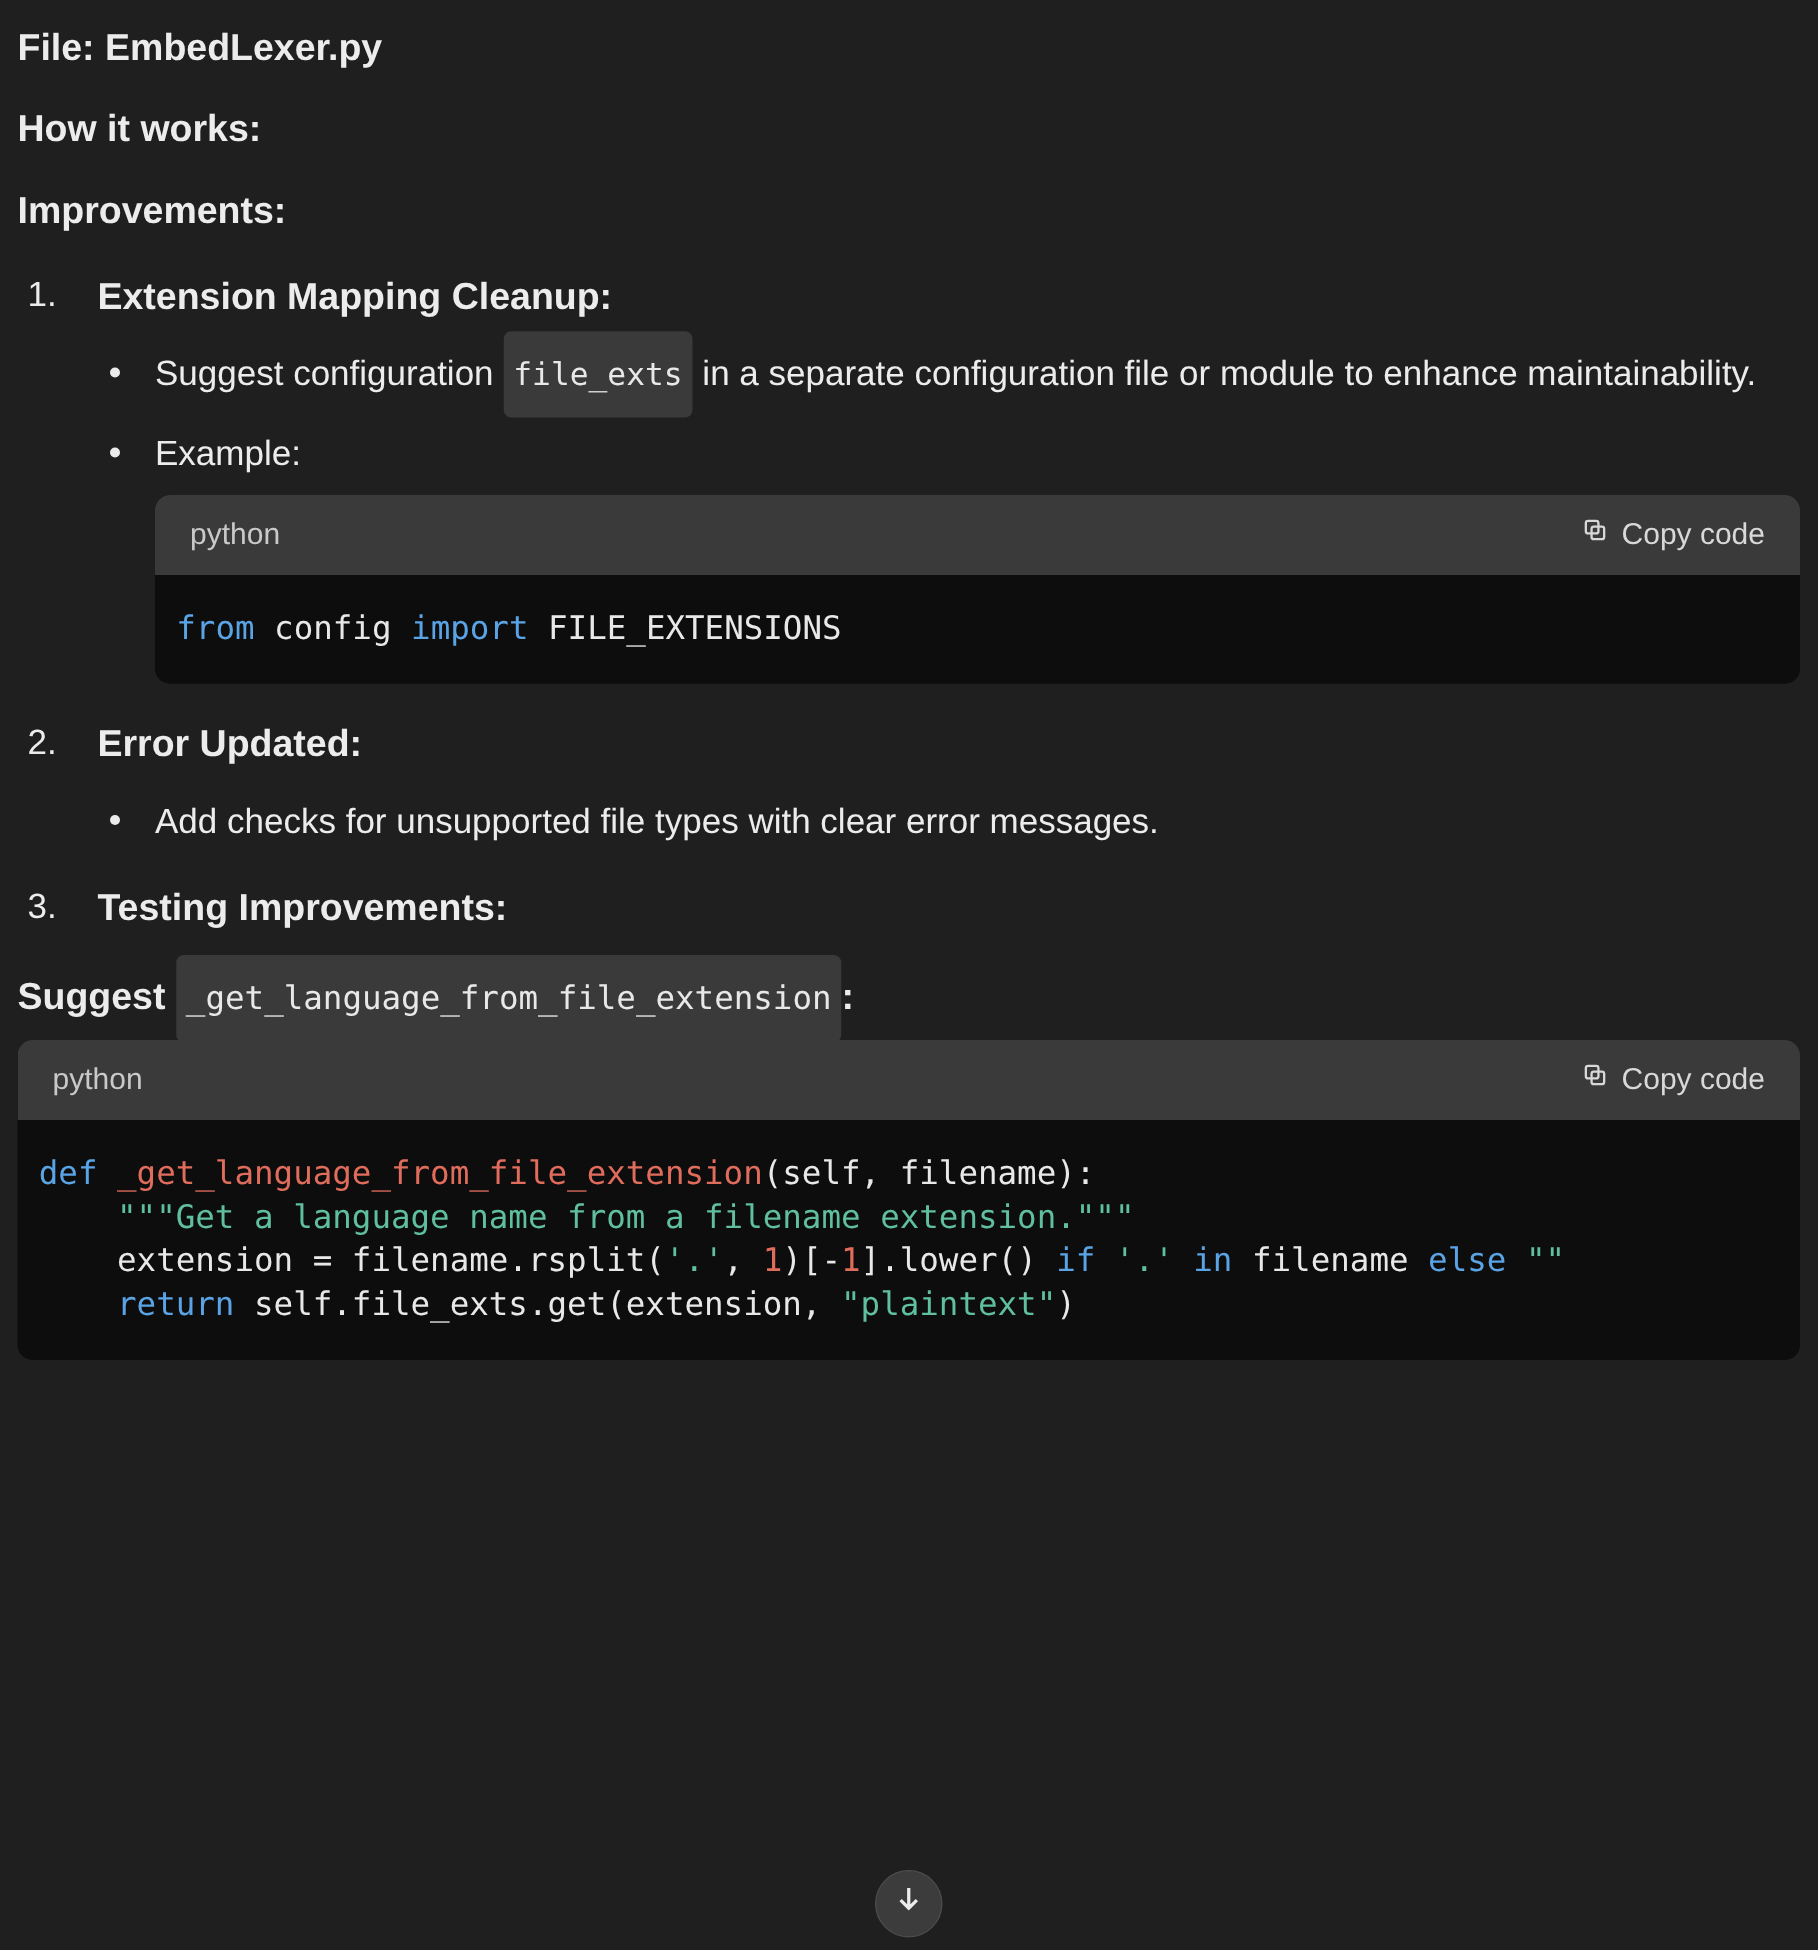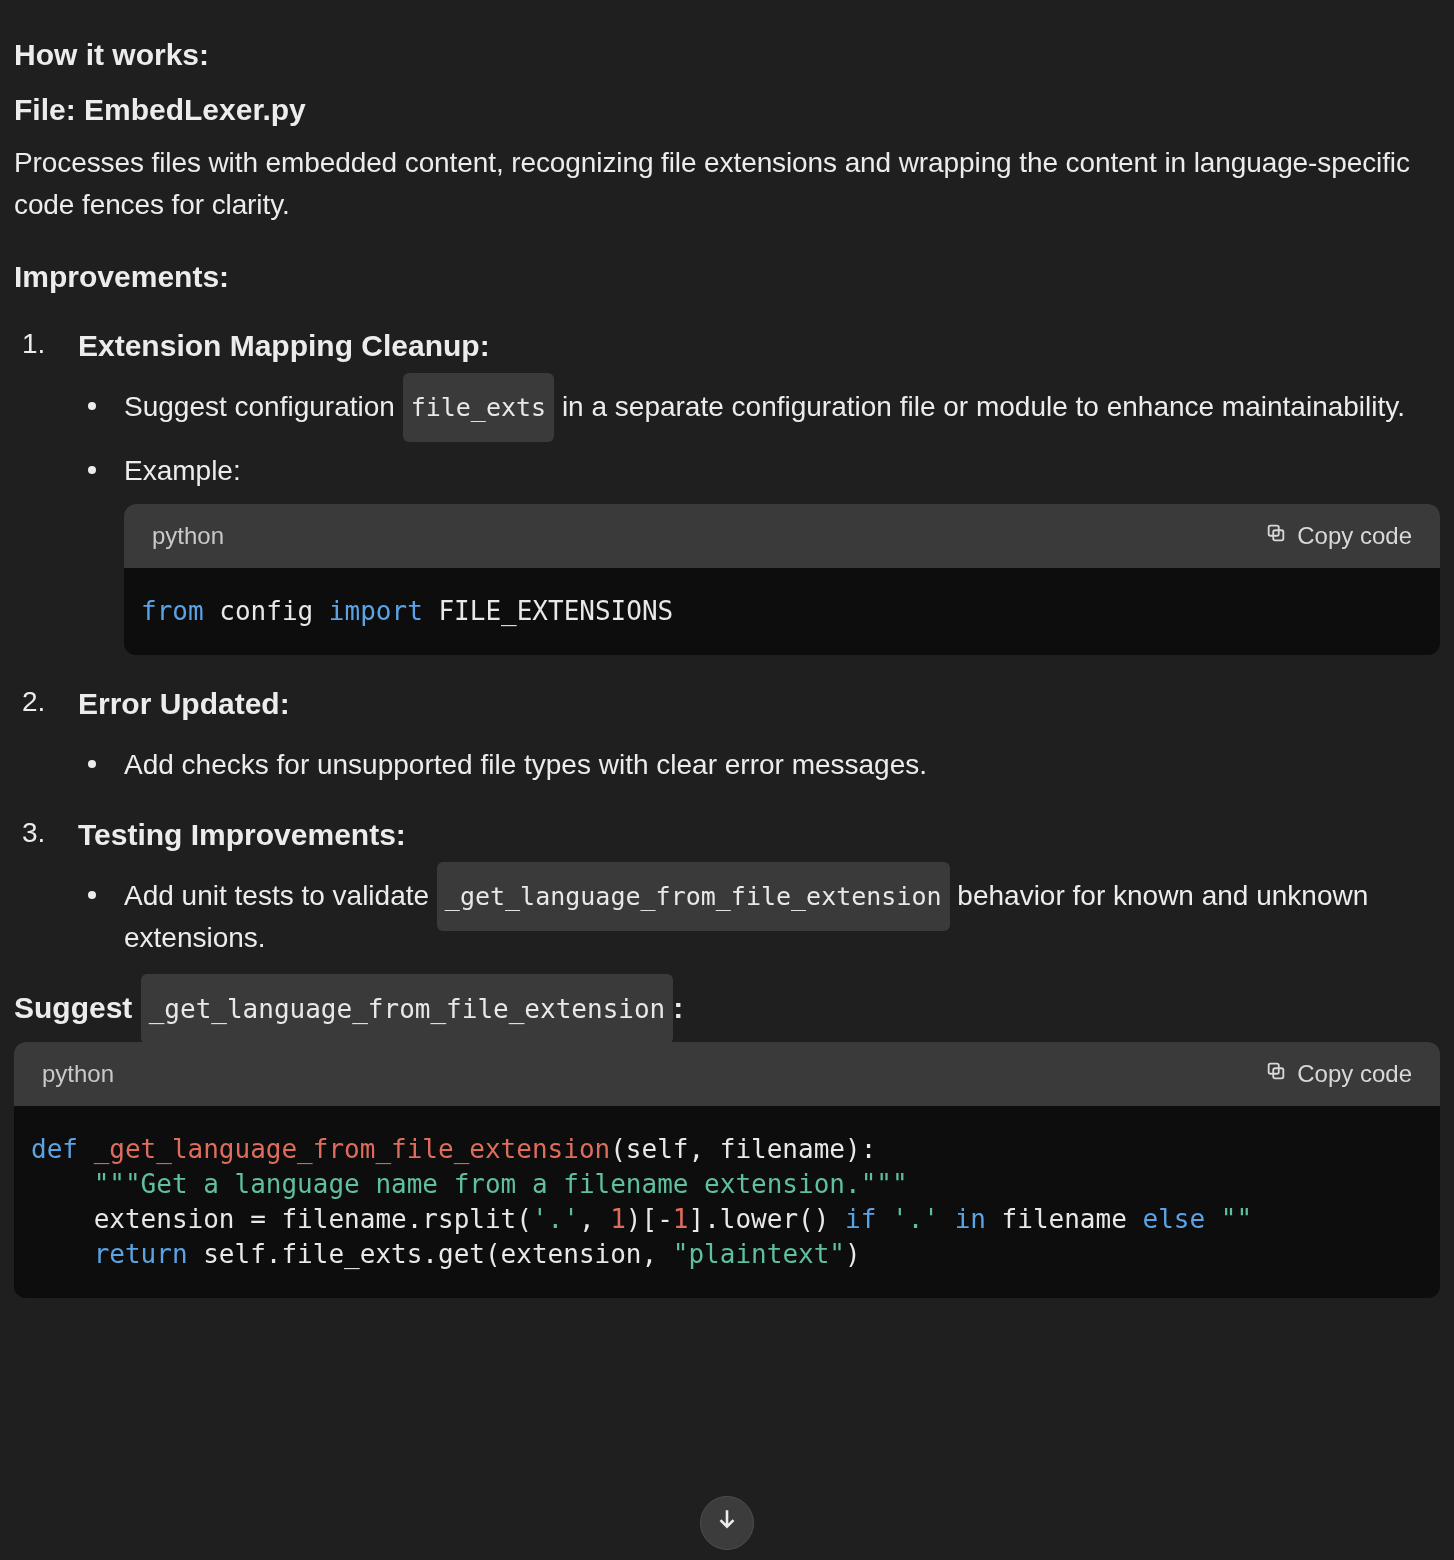--- a/index.html
+++ b/index.html
@@ -149,26 +149,25 @@
     justify-content: center;
     cursor: pointer;
   }
   .scroll-fab svg { width: 26px; height: 26px; stroke: #ececec; fill: none; stroke-width: 2.4; }
 </style>
 </head>
 <body>
 
 <div class="content">
 
-  <h4 class="section">How it works:</h4>
-
   <h4 class="section first">
     <span>File: </span><span>EmbedLexer.py</span>
   </h4>
-  <p class="body">Processes files with embedded content, recognizing file extensions and wrapping the content in language-specific code fences for clarity.</p>
+
+  <h4 class="section">How it works:</h4>
 
   <h4 class="section">Improvements:</h4>
 
   <ol class="numbered">
 
     <li>
       <div class="li-title">Extension Mapping Cleanup:</div>
       <ul class="bullets">
         <li>
           <span>Suggest configuration </span><code class="inline">file_exts</code><span> in a separate configuration file or module to enhance maintainability.</span>
@@ -199,25 +198,20 @@
       <div class="li-title">Error Updated:</div>
       <ul class="bullets">
         <li>
           <span>Add checks for unsupported file types with clear error messages.</span>
         </li>
       </ul>
     </li>
 
     <li>
       <div class="li-title">Testing Improvements:</div>
-      <ul class="bullets">
-        <li>
-          <span>Add unit tests to validate </span><code class="inline">_get_language_from_file_extension</code><span> behavior for known and unknown extensions.</span>
-        </li>
-      </ul>
     </li>
 
   </ol>
 
   <div class="updated-line">
     <span>Suggest </span><code class="inline">_get_language_from_file_extension</code><span>:</span>
   </div>
 
   <div class="codeblock">
     <div class="cb-header">

